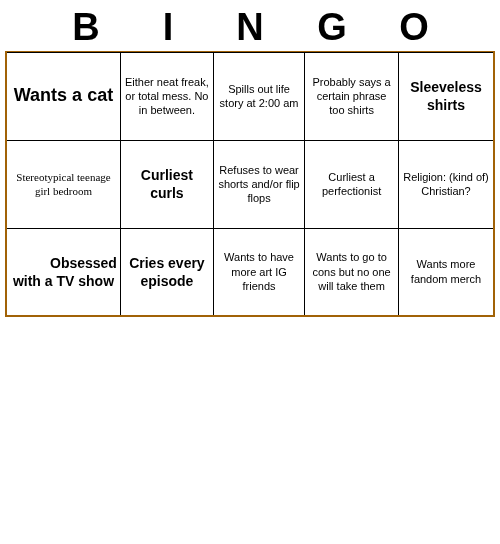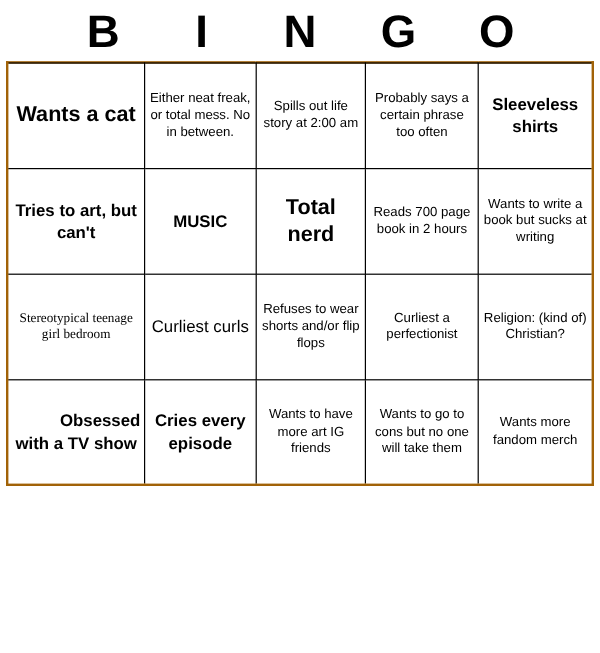--- a/index.html
+++ b/index.html
@@ -56,33 +56,26 @@
 <table class="bingo-grid">
   <thead>
     <tr>
     </tr>
   </thead>
   <tbody id="bingo-body">
   <tr>
         <td><span style="font-size: 18px; font-weight: bold;">Wants a cat</span></td>
         <td><span style="font-size: 11px;">Either neat freak, or total mess. No in between.</span></td>
         <td><span style="font-size: 11px;">Spills out life story at 2:00 am</span></td>
-        <td><span style="font-size: 11px;">Probably says a certain phrase too often</span></td>
+        <td><span style="font-size: 11px;">Probably says a certain phrase too shirts</span></td>
         <td><span style="font-size: 14px; font-weight: bold;">Sleeveless shirts</span></td>
       </tr>
       <tr>
-        <td><span style="font-size: 14px; font-weight: bold;">Tries to art, but can't</span></td>
-        <td><span style="font-size: 14px; font-weight: bold;">MUSIC</span></td>
-        <td><span style="font-size: 18px; font-weight: bold;">Total nerd</span></td>
-        <td><span style="font-size: 11px;">Reads 700 page book in 2 hours</span></td>
-        <td><span style="font-size: 11px;">Wants to write a book but sucks at writing</span></td>
-      </tr>
-      <tr>
         <td><span style="font-size: 11px; font-family: Liberation Serif, serif;">Stereotypical teenage girl bedroom</span></td>
-        <td><span style="font-size: 14px; font-weight: normal;">Curliest curls</span></td>
+        <td><span style="font-size: 14px; font-weight: bold;">Curliest curls</span></td>
         <td><span style="font-size: 11px; text-align: right;">Refuses to wear shorts and/or flip flops</span></td>
         <td><span style="font-size: 11px;">Curliest a perfectionist</span></td>
         <td><span style="font-size: 11px;">Religion: (kind of) Christian?</span></td>
       </tr>
       <tr>
         <td><span style="font-size: 14px; font-weight: bold; margin-left: 40px;">Obsessed with a TV show</span></td>
         <td><span style="font-size: 14px; font-weight: bold;">Cries every episode</span></td>
         <td><span style="font-size: 11px;">Wants to have more art IG friends</span></td>
         <td><span style="font-size: 11px;">Wants to go to cons but no one will take them</span></td>
         <td><span style="font-size: 11px;">Wants more fandom merch</span></td>

